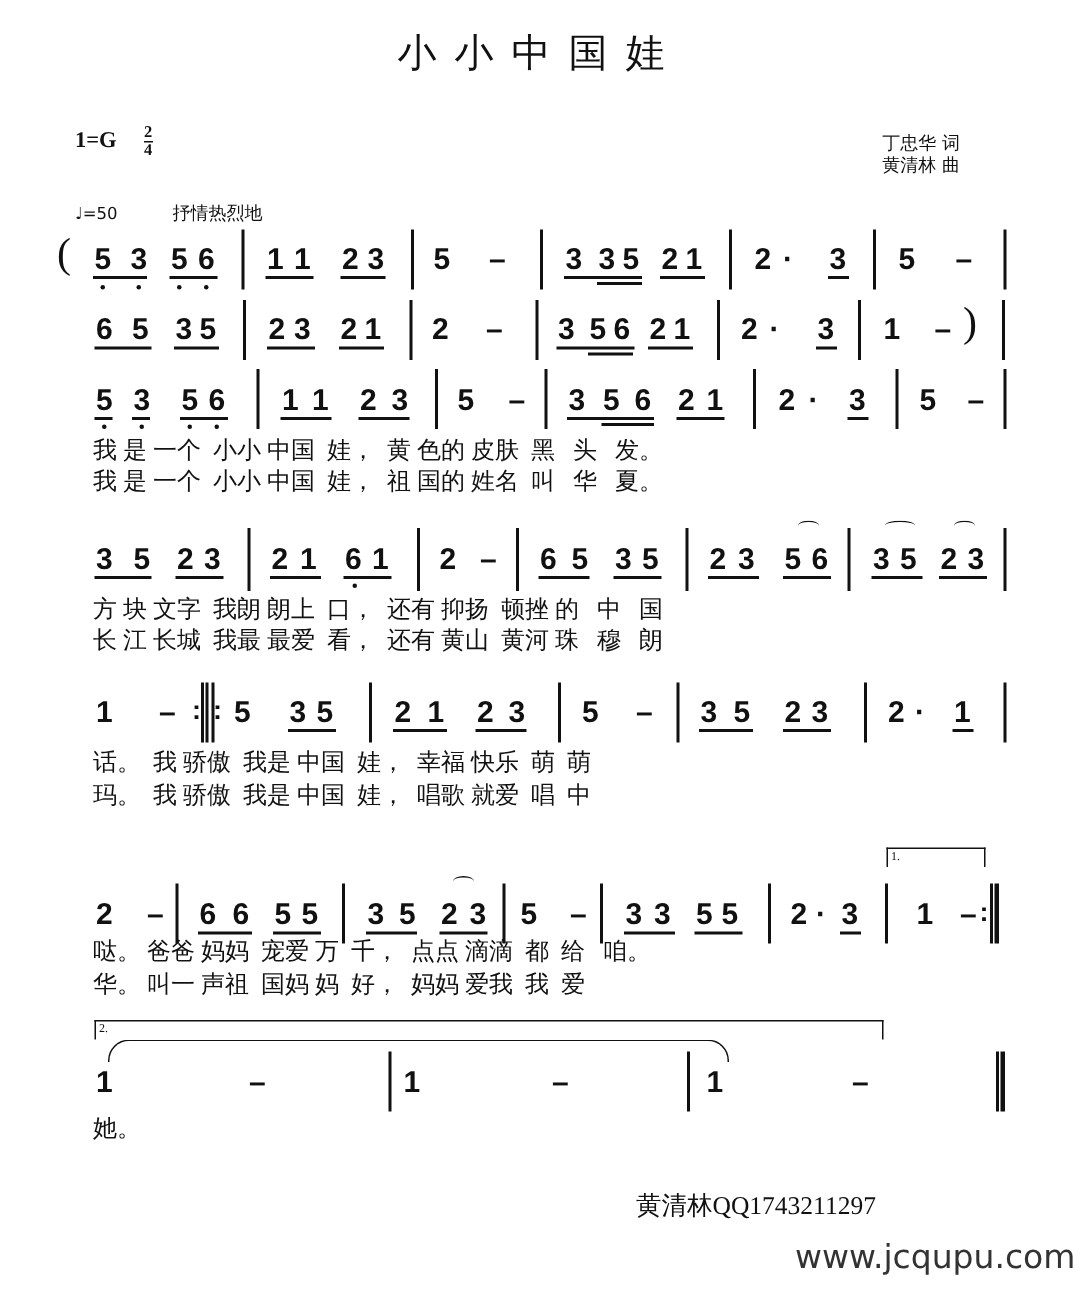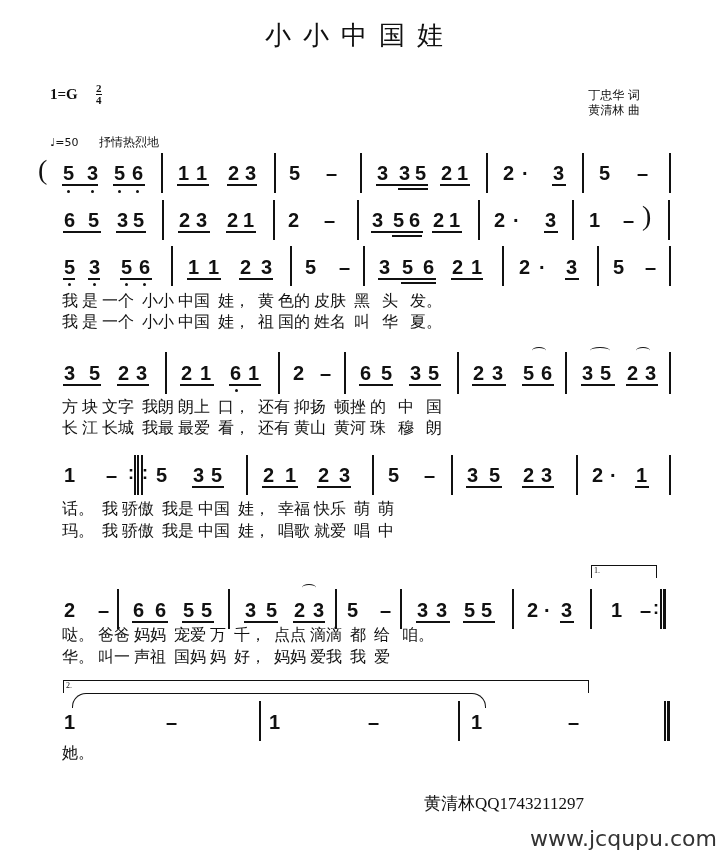--- a/index.html
+++ b/index.html
@@ -4,21 +4,21 @@
 <style>
   html, body { margin:0; padding:0; background:#ffffff; }
   body { width:720px; height:859px; position:relative; overflow:hidden; color:#111; font-family:"DejaVu Sans", sans-serif; }
   .abs { position:absolute; }
   .title { left:0; width:720px; top:18px; text-align:center; font-size:26px; letter-spacing:12px; font-family:"DejaVu Sans", sans-serif; }
   .key { left:50px; top:86px; font-size:15px; font-family:"Liberation Serif", serif; font-weight:bold; }
   .frac { position:absolute; left:96px; top:83px; font-family:"Liberation Serif", serif; font-weight:bold; font-size:11px; line-height:11px; text-align:center; }
   .frac span { display:block; }
   .credits { right:80px; top:88px; font-size:12px; line-height:15px; text-align:left; }
   .tempo { left:50px; top:136px; font-size:11px; }
-  .expr { left:99px; top:134px; font-size:12px; }
+  .expr { left:115px; top:134px; font-size:12px; }
   .n { position:absolute; font-family:"Liberation Sans", sans-serif; font-weight:bold; font-size:20px; line-height:20px; }
   .ul { position:absolute; height:2px; background:#111; }
   .dot { position:absolute; width:3px; height:3px; border-radius:50%; background:#111; }
   .bar { position:absolute; width:1.5px; background:#111; }
   .lyr { position:absolute; font-size:16px; line-height:18px; white-space:pre;font-family:Liberation Serif, serif; }
   .arc { position:absolute; border-top:1.5px solid #111; border-radius:50% 50% 0 0; height:6px; }
   .paren { position:absolute; font-size:28px; font-family:"Liberation Serif", serif; }
   .volta { position:absolute; border-top:1px solid #111; border-left:1px solid #111; border-right:1px solid #111; height:12px; font-size:8px; font-family:"Liberation Serif", serif; padding-left:2px; }
   .footer1 { left:424px; top:792px; font-size:17px; font-family:"Liberation Serif", serif; }
   .footer2 { left:530px; top:826px; font-size:22px; color:#333; font-family:"DejaVu Sans", sans-serif; }

